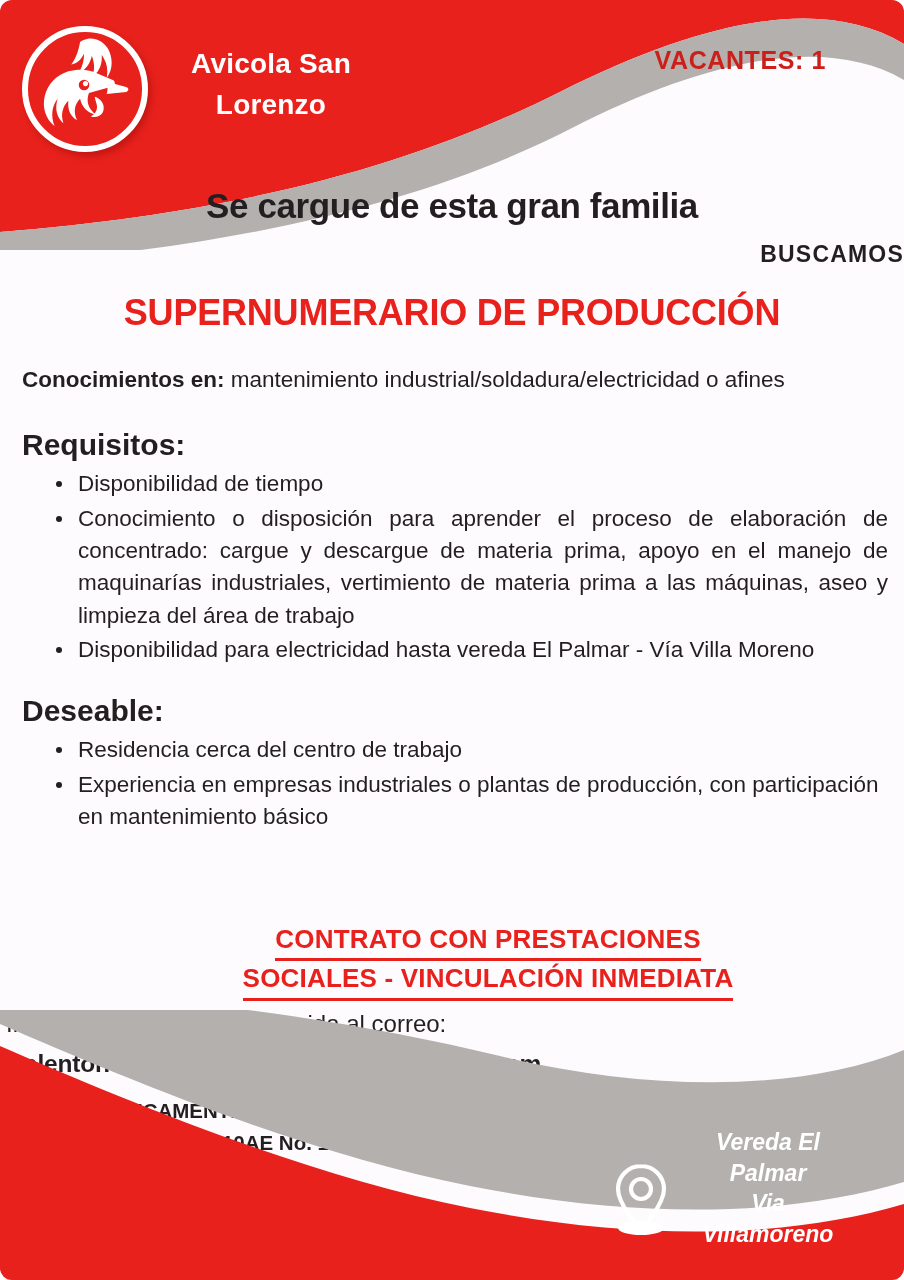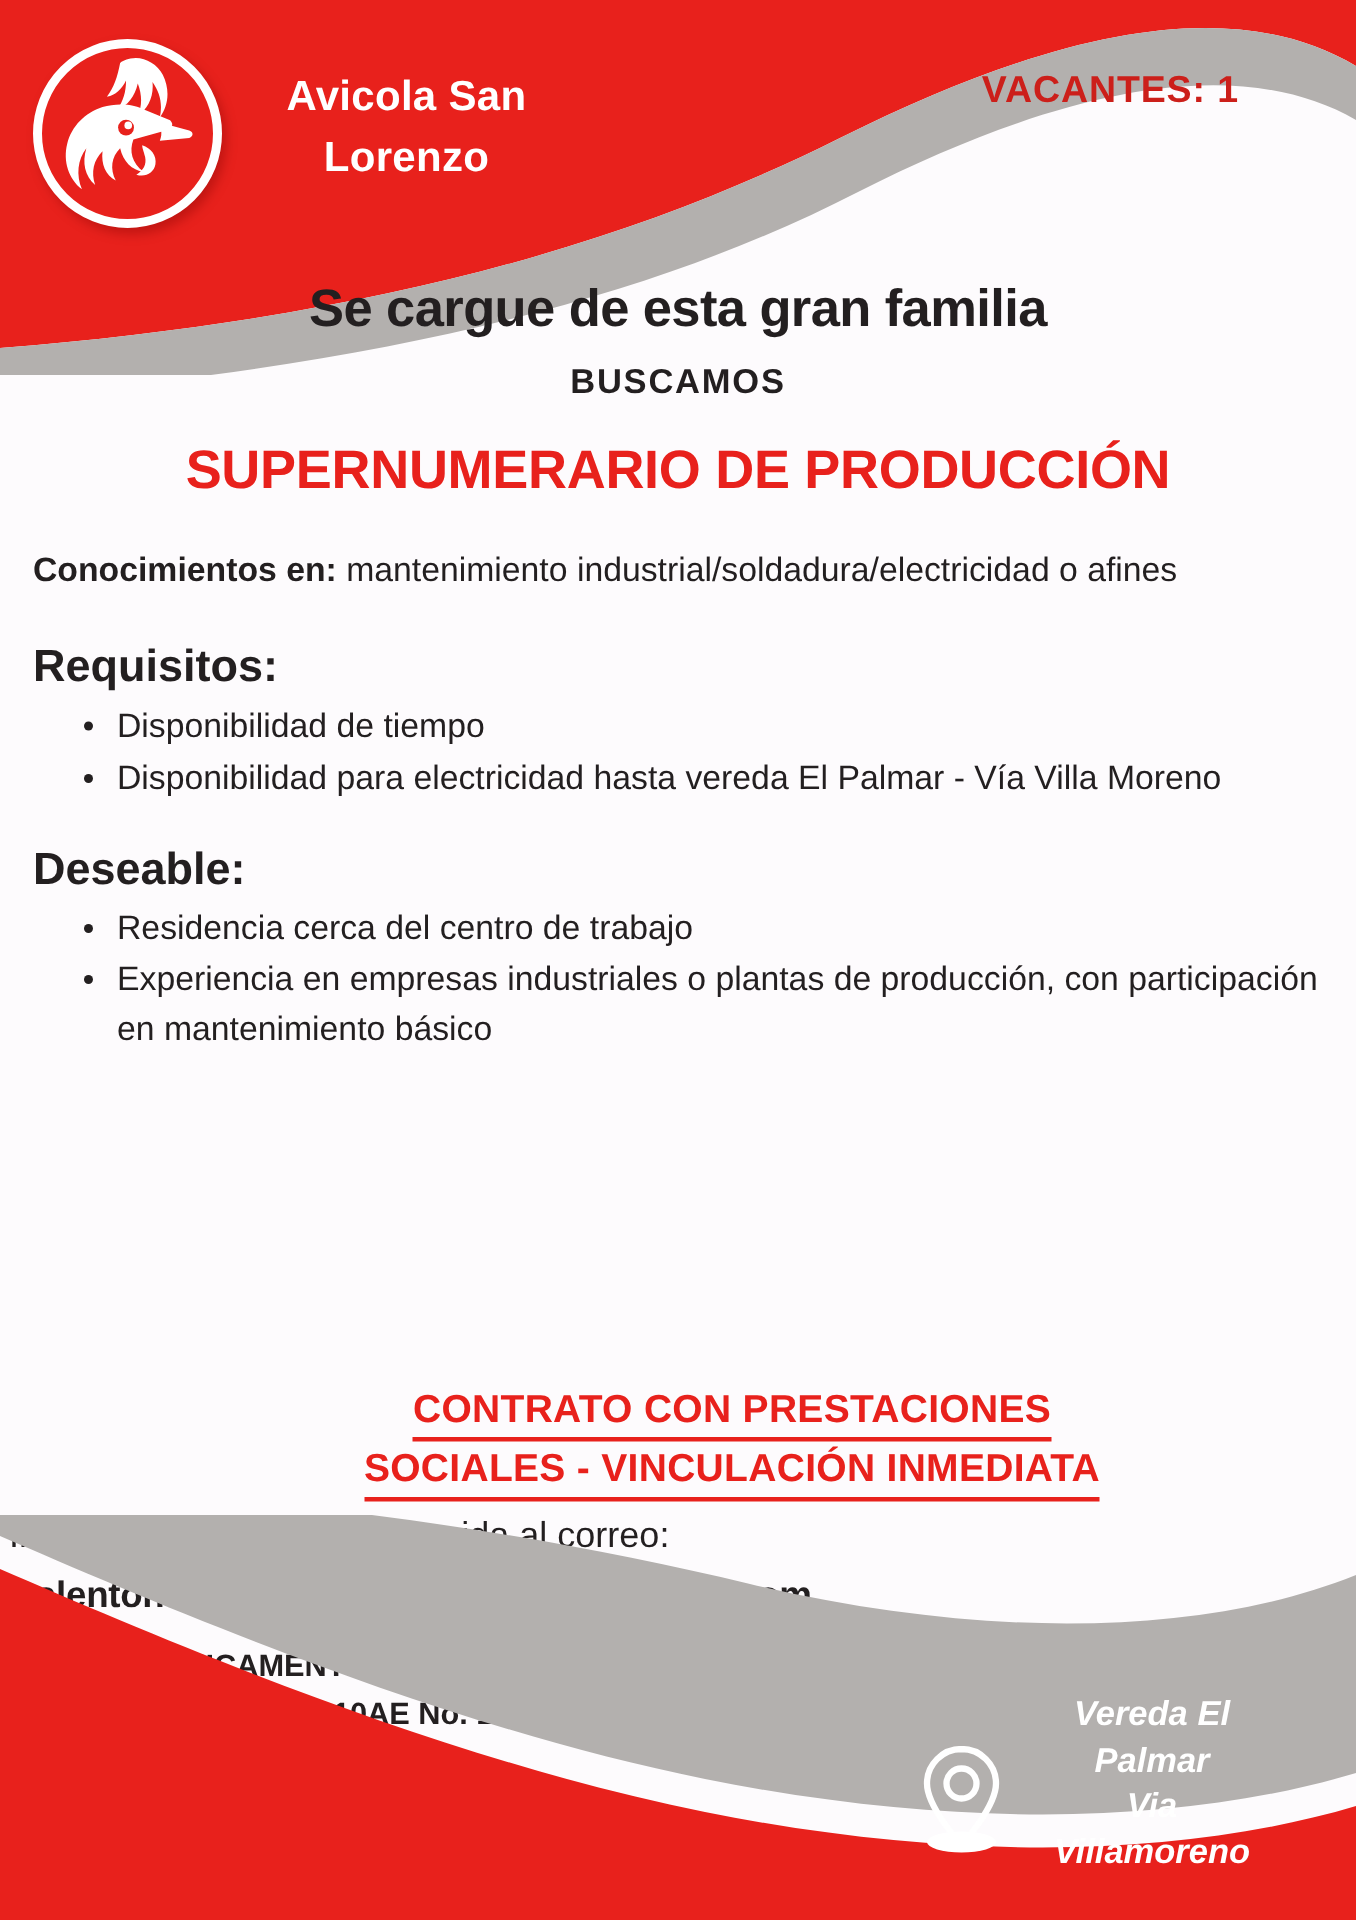--- a/index.html
+++ b/index.html
@@ -8,20 +8,21 @@
     background: #ffffff;
   }
   #poster {
     position: relative;
     width: 904px;
     height: 1280px;
     background: #fdfbfd;
     overflow: hidden;
     font-family: "Liberation Sans", sans-serif;
     color: #231f20;
+    border-radius: 12px;
   }
 
   
   #wave-top, #wave-bottom {
     position: absolute;
     left: 0;
     width: 904px;
     pointer-events: none;
   }
   #wave-top { top: 0; height: 250px; }
@@ -79,21 +80,21 @@
     top: 186px; left: 0; width: 904px;
     text-align: center;
     font-size: 35px;
     font-weight: bold;
     letter-spacing: -0.4px;
     color: #231f20;
   }
   .buscamos {
     position: absolute;
     top: 241px; left: 0; width: 904px;
-    text-align: center;
+    text-align: right;
     font-size: 23px;
     font-weight: bold;
     letter-spacing: 1.2px;
     color: #231f20;
   }
   .job-title {
     position: absolute;
     top: 292px; left: 0; width: 904px;
     text-align: center;
     font-size: 36px;
@@ -251,20 +252,21 @@
   <div class="buscamos">BUSCAMOS</div>
   <div class="job-title">SUPERNUMERARIO DE PRODUCCIÓN</div>
 
   <div class="body-zone">
 
     <div class="line-knowledge"><b>Conocimientos en:</b><span class="normal"> mantenimiento industrial/soldadura/electricidad o afines</span></div>
 
     <div class="sec-head">Requisitos:</div>
     <ul class="reqs">
       <li class="nojust">Disponibilidad de tiempo</li>
+      <li>Conocimiento o disposición para aprender el proceso de elaboración de concentrado: cargue y descargue de materia prima, apoyo en el manejo de maquinarías industriales, vertimiento de materia prima a las máquinas, aseo y limpieza del área de trabajo</li>
       <li class="nojust">Disponibilidad para electricidad hasta vereda El Palmar - Vía Villa Moreno</li>
     </ul>
 
     <div class="sec-head">Deseable:</div>
     <ul class="reqs">
       <li class="nojust">Residencia cerca del centro de trabajo</li>
       <li class="nojust">Experiencia en empresas industriales o plantas de producción, con participación en mantenimiento básico</li>
     </ul>
   </div>
 

